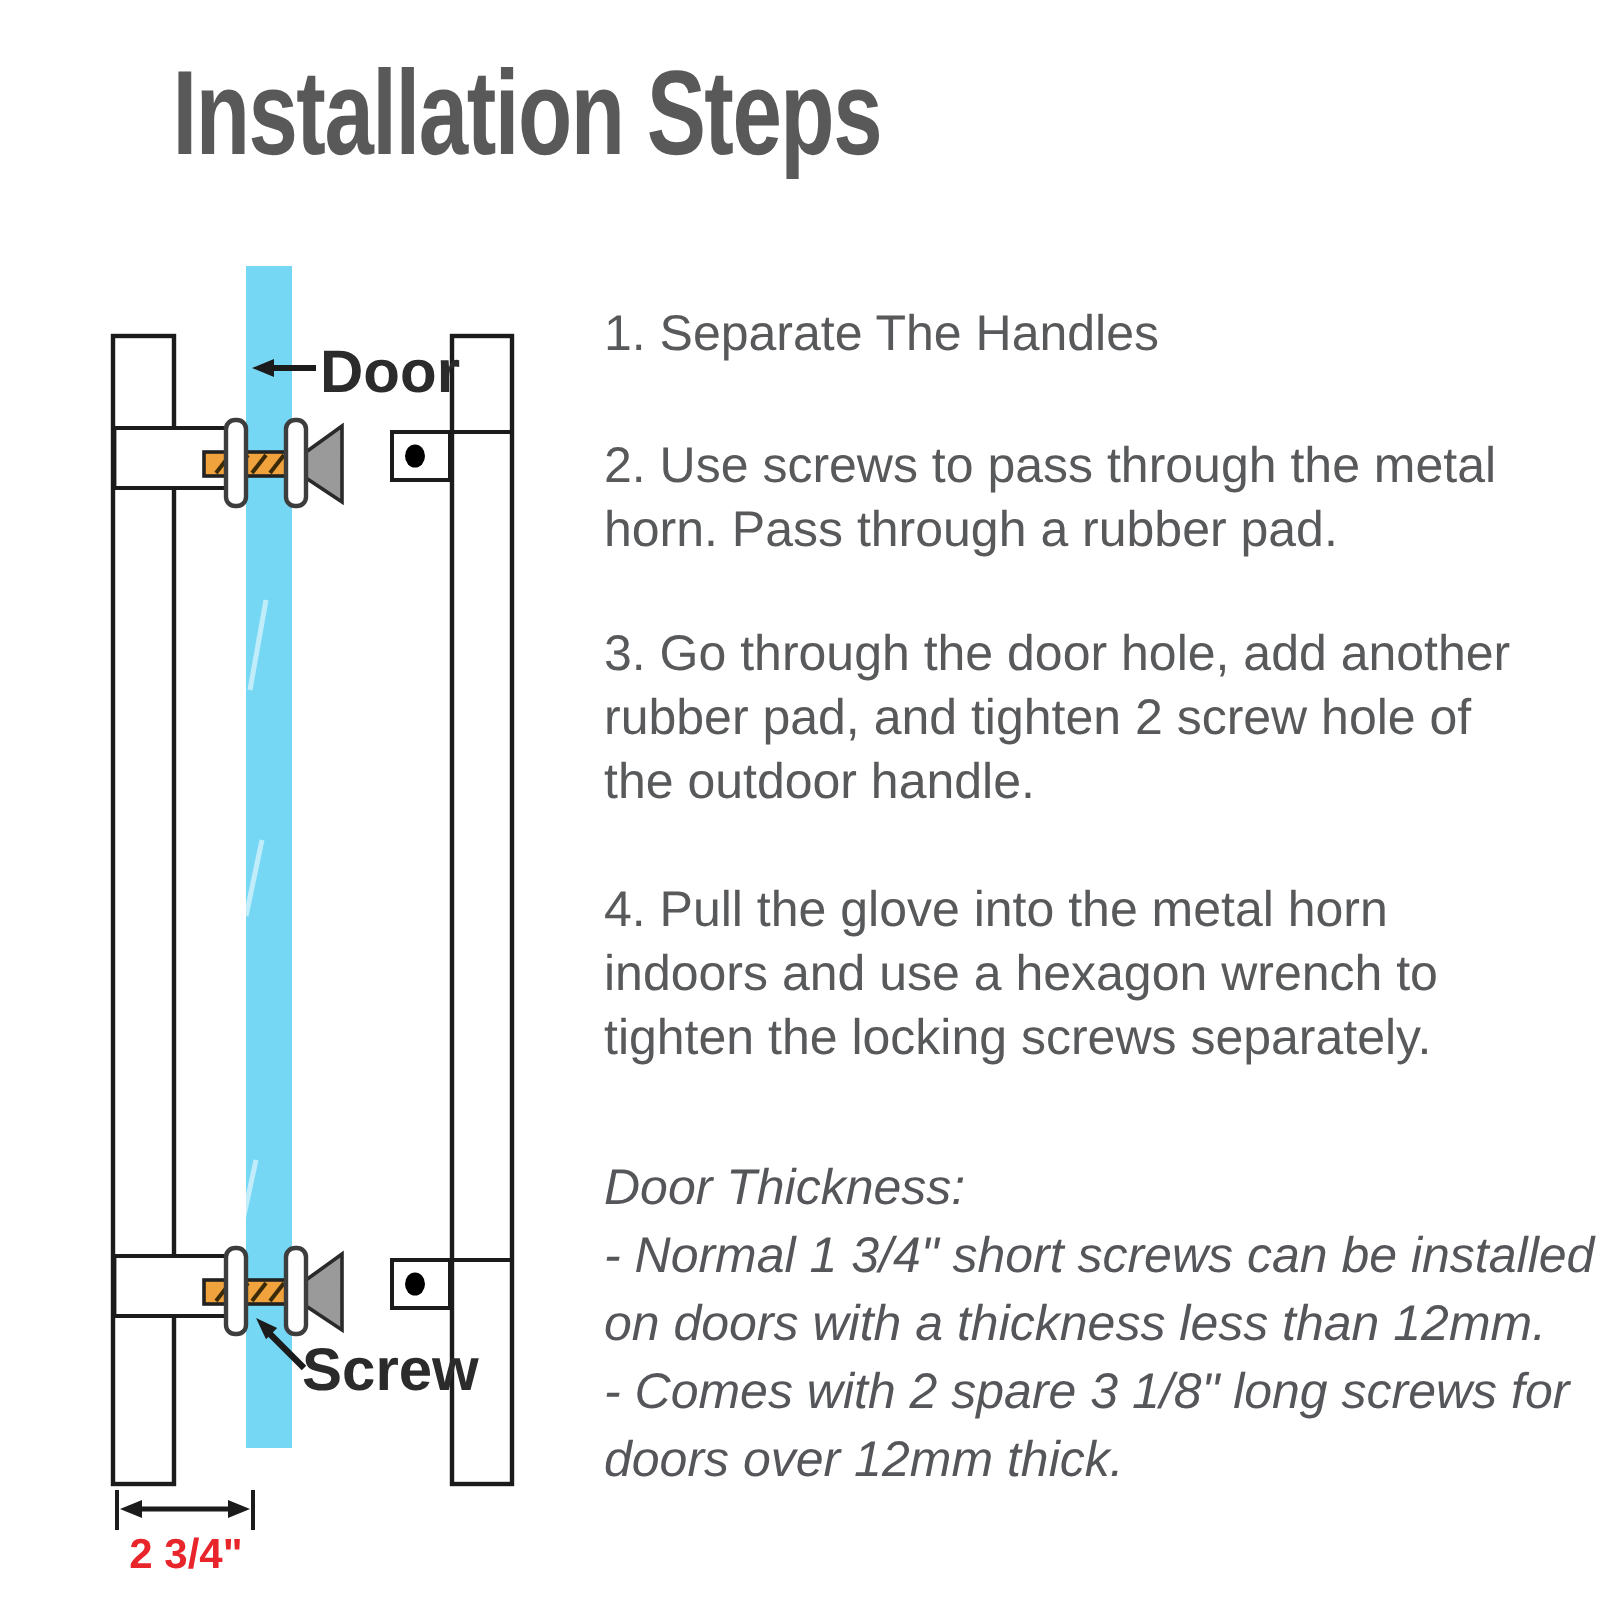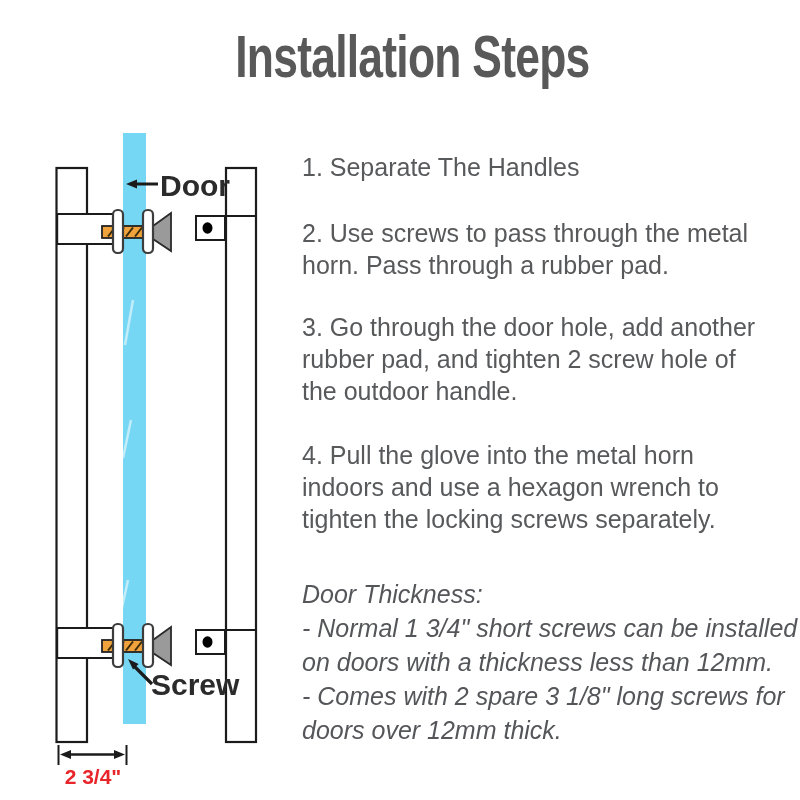--- a/index.html
+++ b/index.html
@@ -1,21 +1,21 @@
 <!DOCTYPE html>
 <html><head>
 <meta charset="utf-8">
 <style>
   html,body{margin:0;padding:0;background:#fff;}
   .page{
     position:relative;width:800px;height:800px;background:#fff;overflow:hidden;
     font-family:"Liberation Sans","DejaVu Sans",sans-serif;
   }
   .title-wrap{
-    position:absolute;left:0;right:0;top:22px;text-align:center;margin-left:24px;
+    position:absolute;left:0;right:0;top:22px;margin-left:24px;
   }
   .title-text{
     display:inline-block;
     font-size:60px;font-weight:700;color:#595959;letter-spacing:-1px;
     transform:scaleX(0.74);transform-origin:50% 50%;
     white-space:nowrap;
   }
   .step{
     position:absolute;left:302px;width:500px;
     font-size:25px;line-height:32px;color:#58595b;

